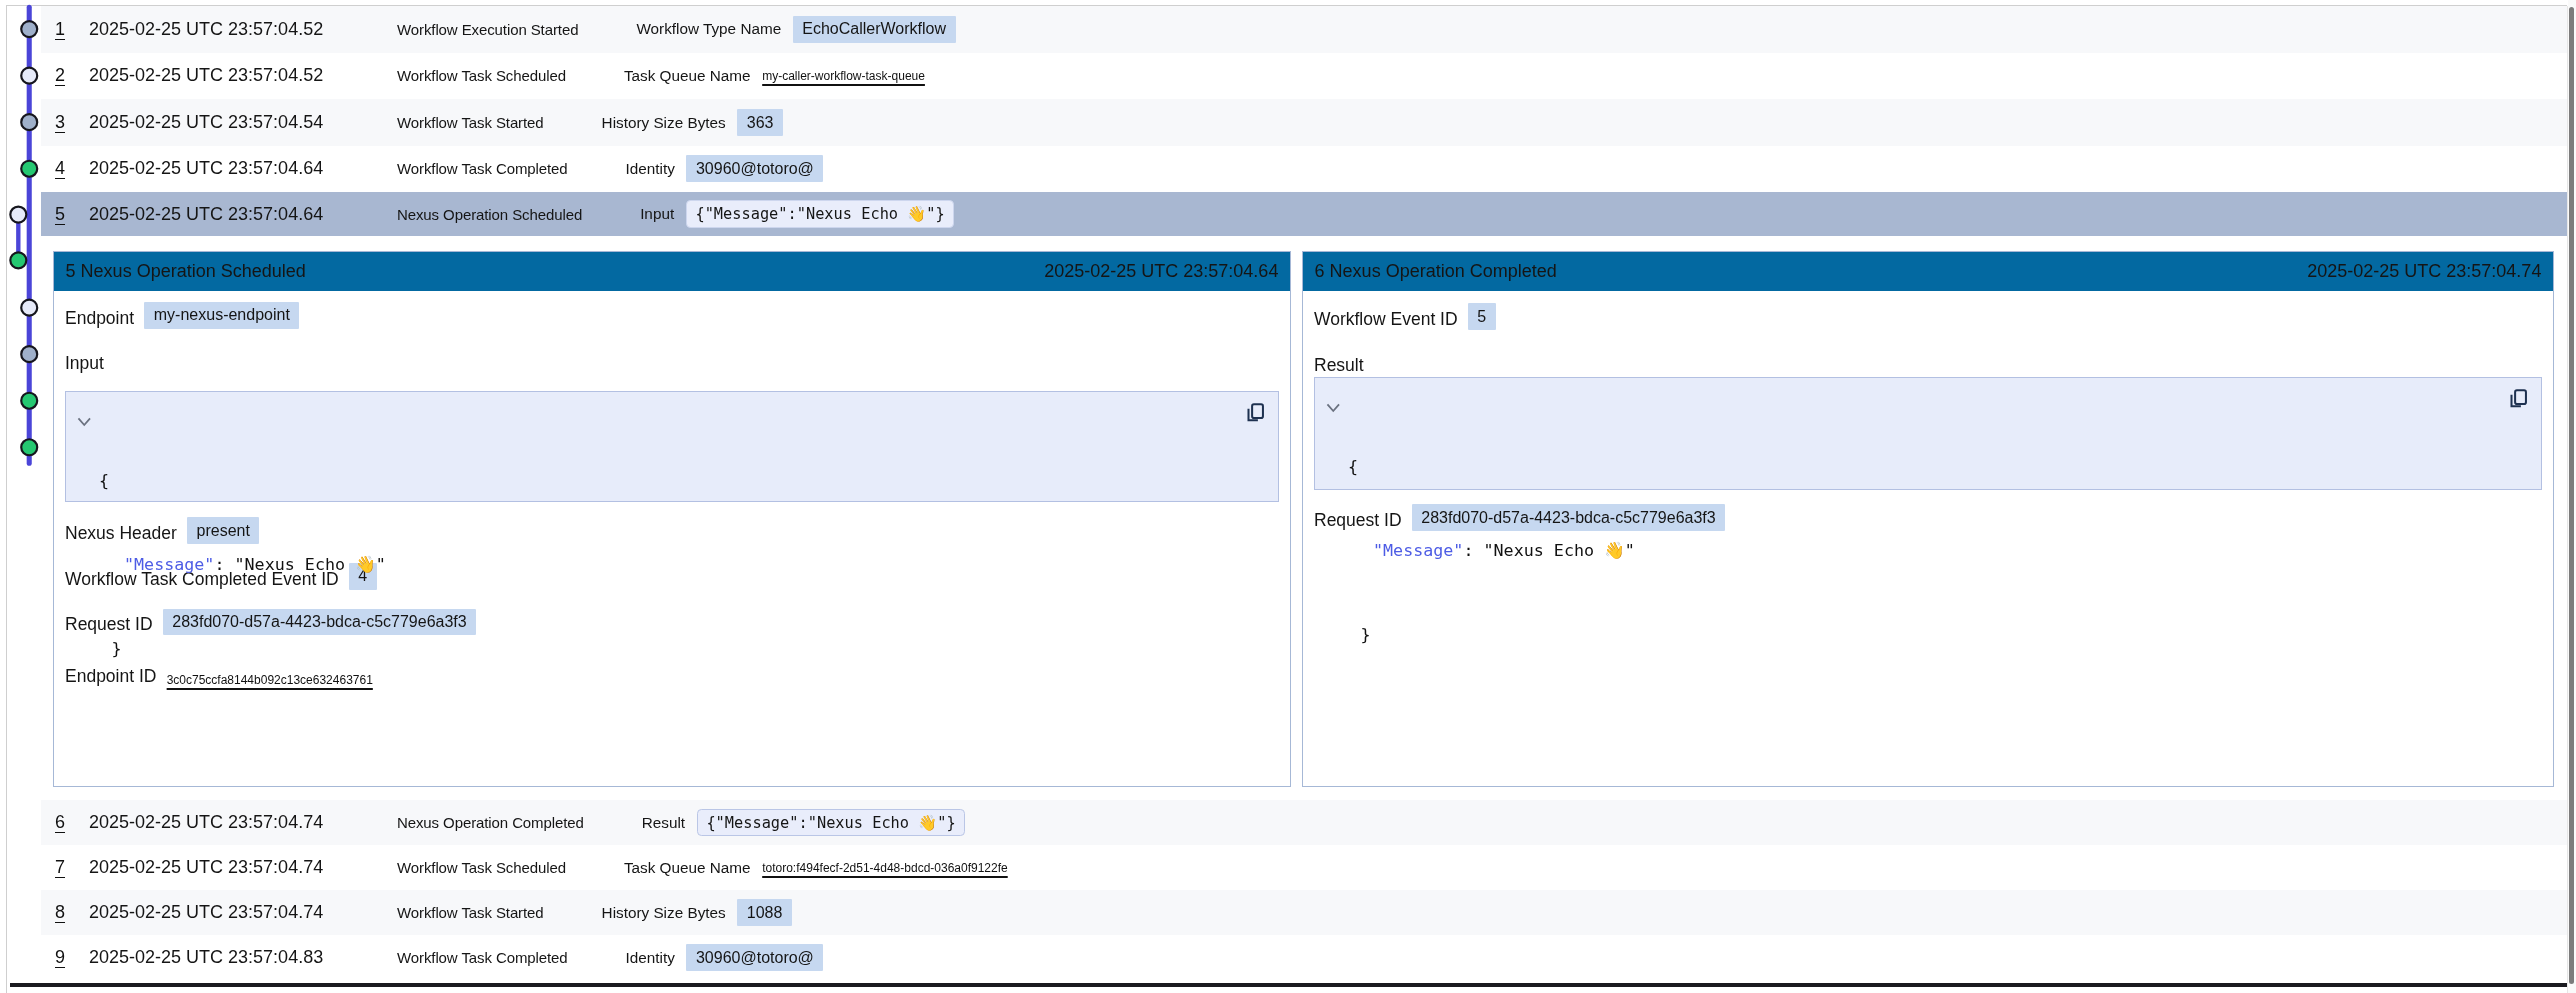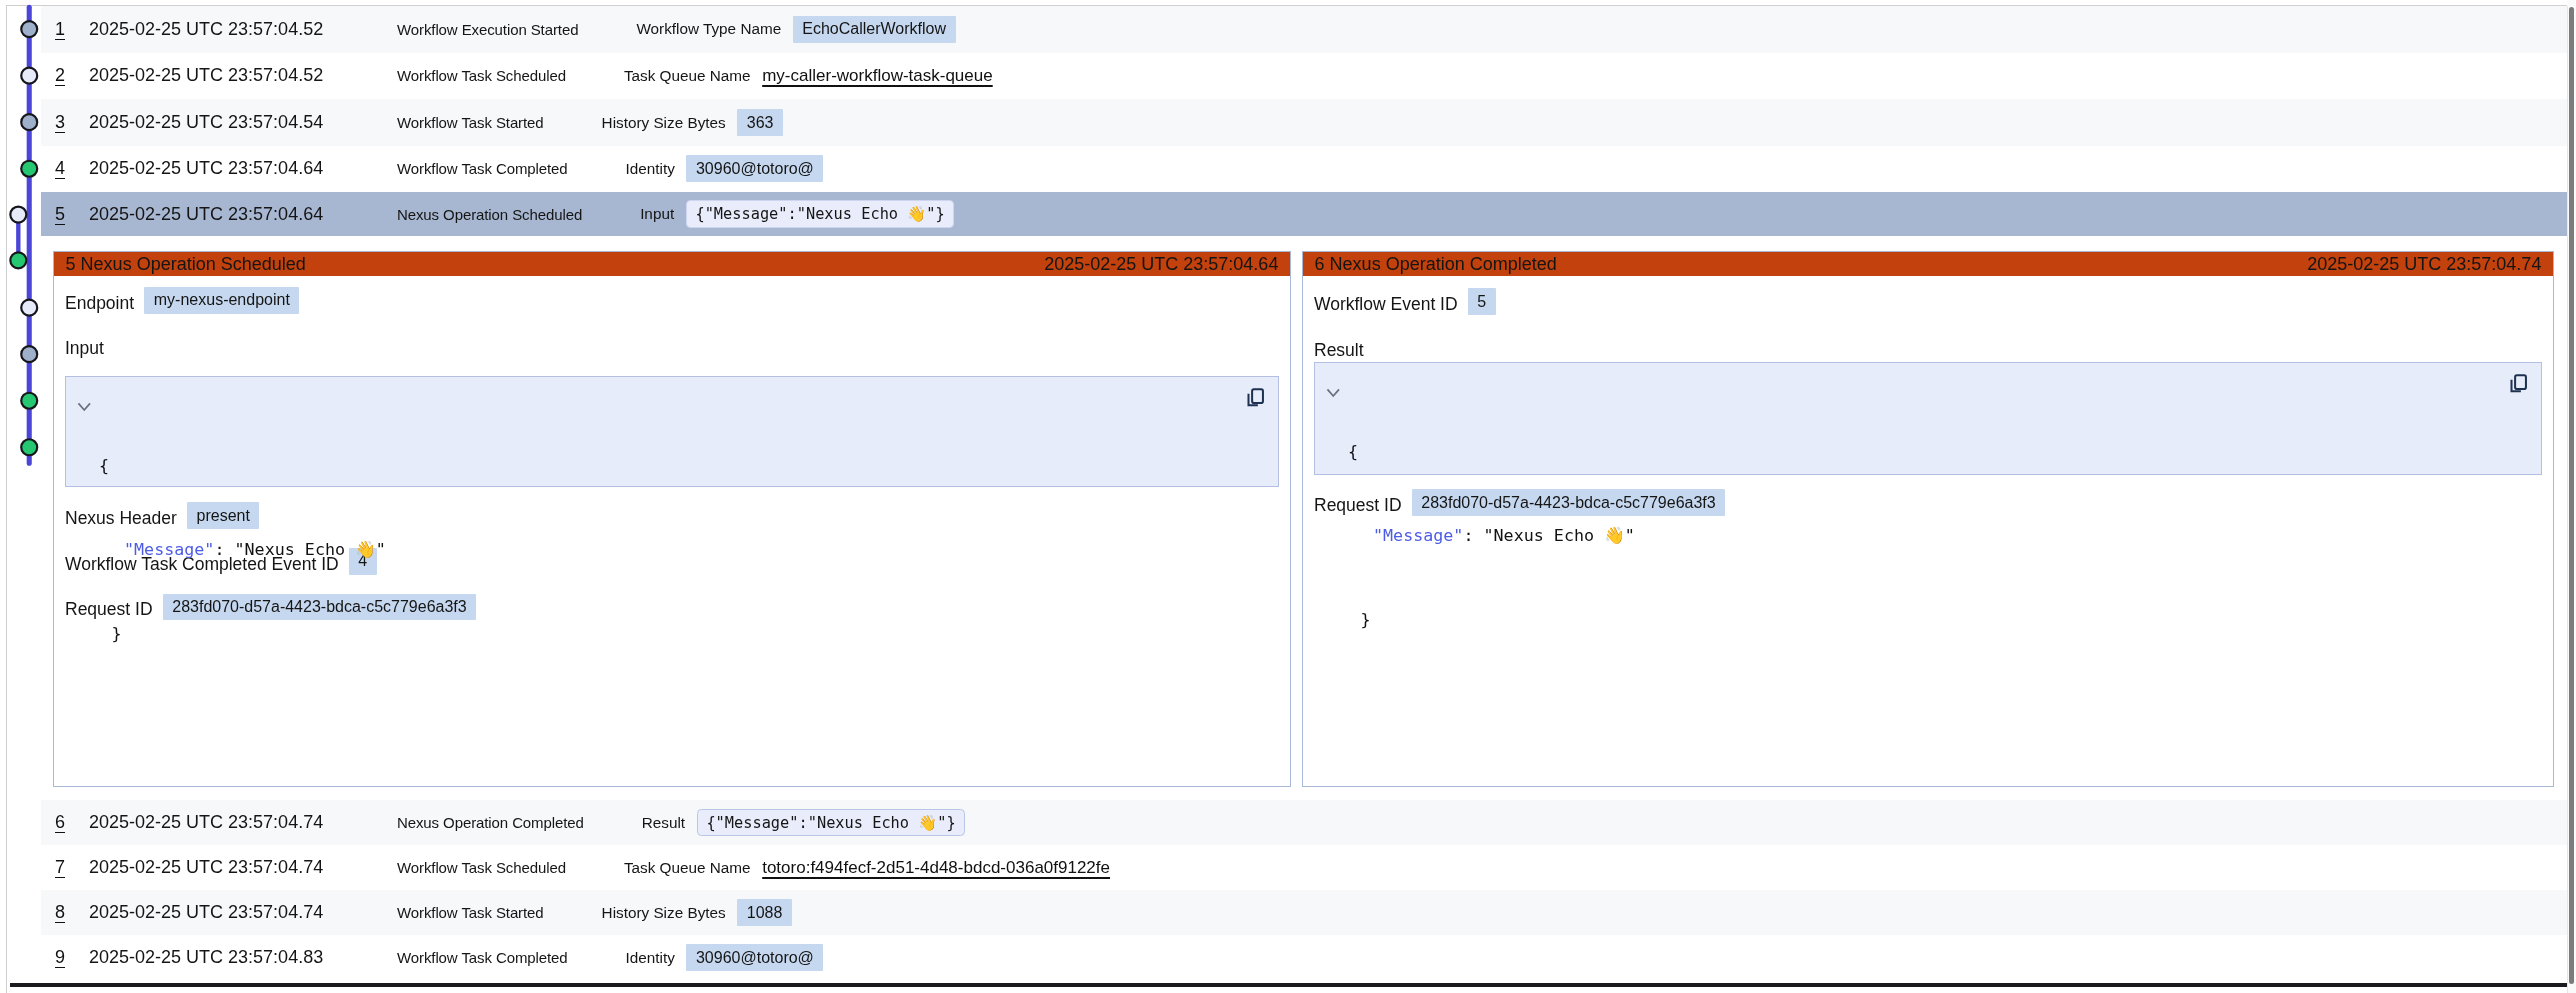--- a/index.html
+++ b/index.html
@@ -27,32 +27,32 @@
   .r4{top:145px;height:47px;} .r5{top:192px;height:44px;}
   .r6{top:800px;height:45px;} .r7{top:845px;height:45px;}
   .r8{top:890px;height:45px;} .r9{top:935px;height:45px;}
   .num { margin-left:14px; width:34px; flex:0 0 34px; font-size:18px; color:#111;
          text-decoration:underline; text-underline-offset:3.6px; cursor:pointer; }
   .ts  { width:308px; flex:0 0 308px; font-size:18px; }
   .name{ font-size:15px; font-weight:400; letter-spacing:-0.1px; }
   .xlabel { margin-left:58px; font-size:15.3px; white-space:nowrap; }
   .xvalue { margin-left:11.6px; white-space:nowrap; }
   .badge { background:#c6d8f0; border-radius:1px; padding:4.4px 9.5px; font-size:16px; font-weight:500; }
-  .vlink { font-size:17px; font-weight:500; color:#111; text-decoration:underline;
+  .vlink { font-size:12px; font-weight:500; color:#111; text-decoration:underline;
            text-underline-offset:4.4px; text-decoration-thickness:1.5px; cursor:pointer; }
   .codeb { background:#e9edfb; border:1.1px solid #bac6e6; border-radius:4.4px; padding:3.6px 8.7px;
            font-family:"DejaVu Sans Mono", monospace; font-size:15.3px; }
   .ev-row.sel .codeb { border-color:#cdd6ee; }
 
   
   .panel { position:absolute; top:251px; height:536px; background:#ffffff;
            border:1.5px solid #a6b8d6; }
   .panel-left  { left:53px;  width:1238px; }
   .panel-right { left:1302px; width:1252px; }
-  .phead { height:24px; background:#c2410c; display:flex; align-items:center;
+  .phead { height:39px; background:#0369a1; display:flex; align-items:center;
            justify-content:space-between; padding:0 11.6px; font-size:18px;text-align:right; }
   .pbody { padding:0 11px; }
   .pf { display:flex; align-items:flex-end; height:29px; margin-bottom:16.7px; }
   .pf-label { font-size:17.5px; }
   .pf .badge { margin-left:10.2px; font-size:16px; }
   .pf .vlink { margin-left:10.2px; }
   .mt1 { margin-top:8.7px; } .mtr { margin-top:10.2px; }
   .codeblock { position:relative; background:#e7ecfa; border:1.1px solid #b3c0e2;
                margin-top:2.9px; }
   .cb-left  { height:111px; margin-bottom:13px; }
@@ -169,20 +169,24 @@
         <span class="badge">present</span>
       </div>
       <div class="pf">
         <span class="pf-label">Workflow Task Completed Event ID</span>
         <span class="badge">4</span>
       </div>
       <div class="pf">
         <span class="pf-label">Request ID</span>
         <span class="badge">283fd070-d57a-4423-bdca-c5c779e6a3f3</span>
       </div>
+      <div class="pf eid-row">
+        <span class="pf-label">Endpoint ID</span>
+        <a class="vlink">3c0c75ccfa8144b092c13ce632463761</a>
+      </div>
     </div>
   </div>
 
   <div class="panel panel-right">
     <div class="phead">
       <span>6 Nexus Operation Completed</span>
       <span>2025-02-25 UTC 23:57:04.74</span>
     </div>
     <div class="pbody">
       <div class="pf mtr">

